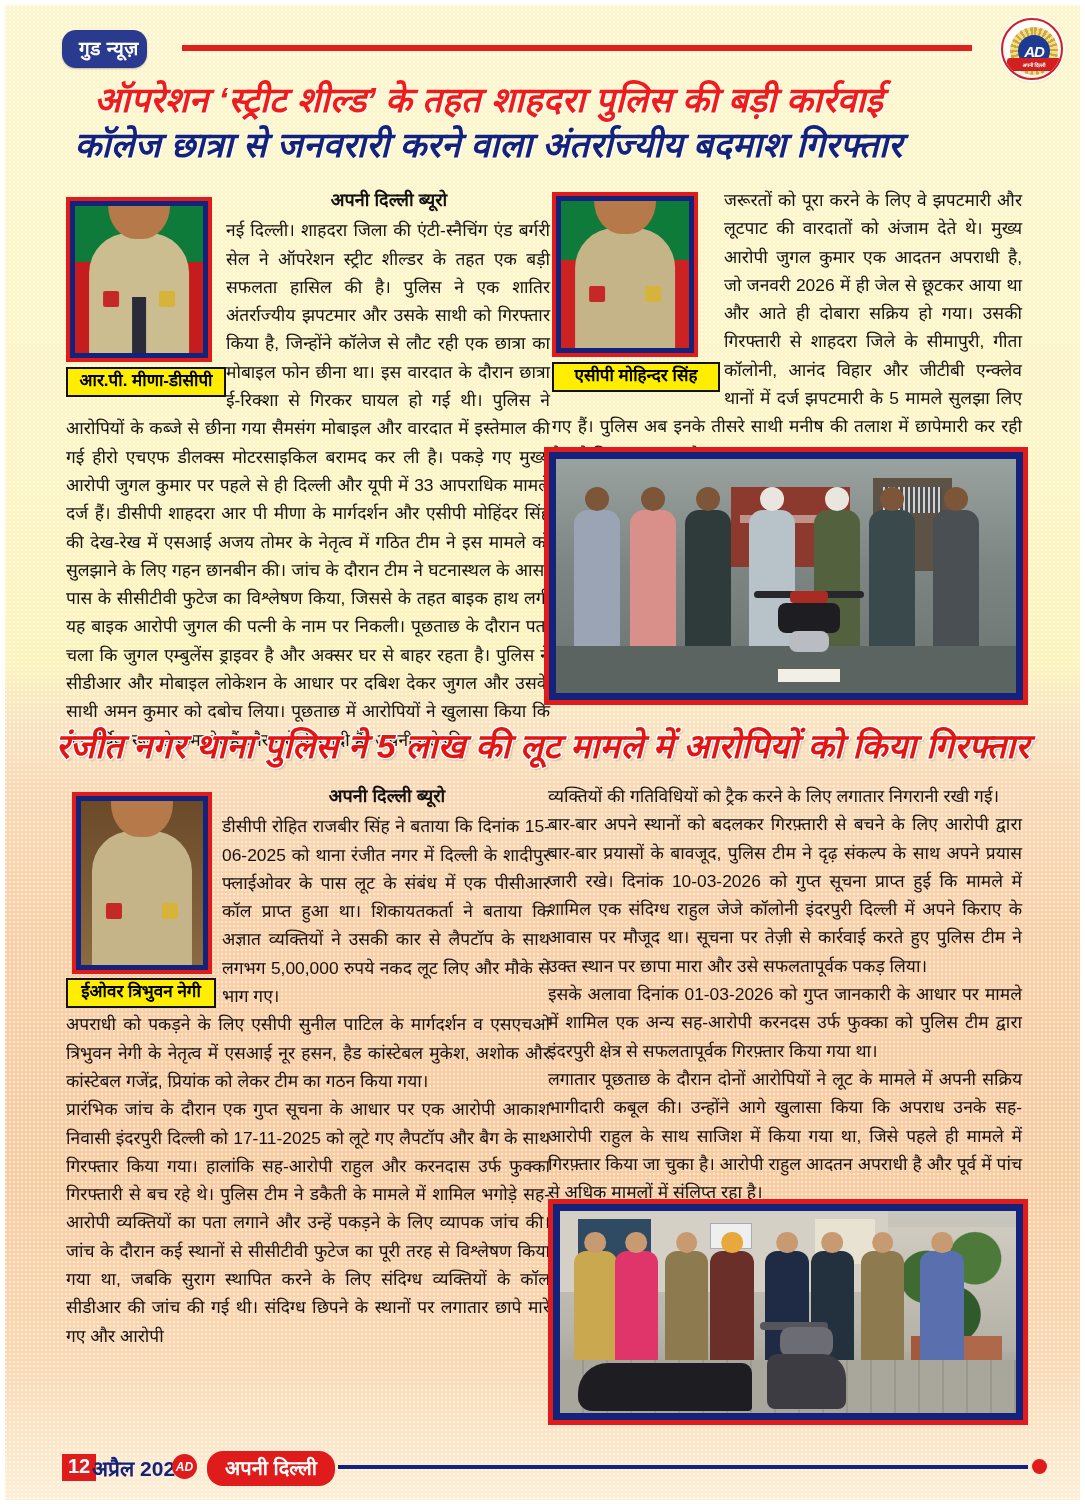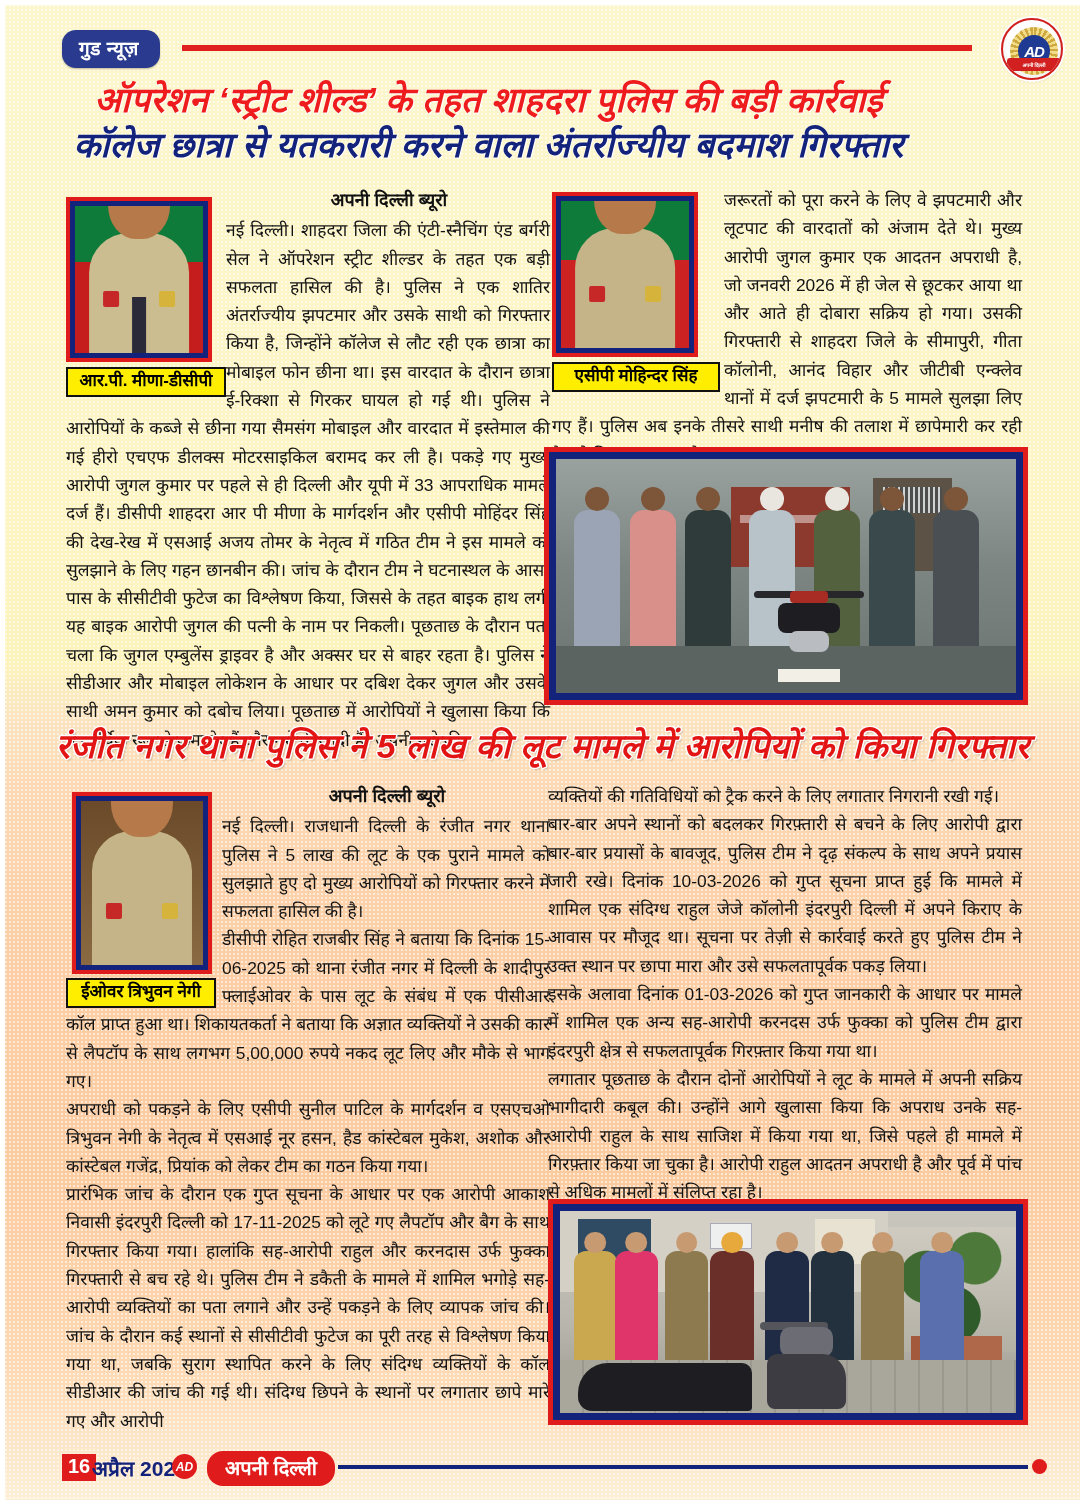--- a/index.html
+++ b/index.html
@@ -50,21 +50,21 @@
 
   
   #topbar {
     position: absolute; left: 0; top: 14px; width: 1085px; height: 62px;
   }
   .gn-badge {
     position: absolute; left: 62px; top: 16px;
     background: #2a3b8f;
     color: #ffffff;
     border-radius: 14px;
-    padding: 5px 21px 7px 17px;
+    padding: 5px 8px 7px 17px;
     font-size: 19px;
     font-weight: bold;
     letter-spacing: .5px;
     box-shadow: 0 1px 2px rgba(0,0,0,.25);
     white-space: nowrap;
   }
   .gn-rule {
     position: absolute; left: 182px; top: 31px;
     width: 790px; height: 6px;
     background: #e02020;
@@ -323,21 +323,21 @@
     <div class="gn-rule"></div>
     <div class="brand-logo">
       <div class="ring"></div>
       <div class="inner">AD</div>
       <div class="banner">अपनी दिल्ली</div>
     </div>
   </div>
 
   <div id="headline1" class="layer">
     <div class="h1-l1">ऑपरेशन ‘स्ट्रीट शील्ड’ के तहत शाहदरा पुलिस की बड़ी कार्रवाई</div>
-    <div class="h1-l2">कॉलेज छात्रा से यतकरारी करने वाला अंतर्राज्यीय बदमाश गिरफ्तार</div>
+    <div class="h1-l2">कॉलेज छात्रा से जनवरारी करने वाला अंतर्राज्यीय बदमाश गिरफ्तार</div>
   </div>
 
   <div id="a1" class="layer">
 
     <div id="a1-col-left">
       <div id="a1-left-flow" class="body-text">
         <div class="wrapbox"></div>
         <div class="byline" style="margin-left:162px;">अपनी दिल्ली ब्यूरो</div>
         <p>नई दिल्ली। शाहदरा जिला की एंटी-स्नैचिंग एंड बर्गरी सेल ने ऑपरेशन स्ट्रीट शील्डर के तहत एक बड़ी सफलता हासिल की है। पुलिस ने एक शातिर अंतर्राज्यीय झपटमार और उसके साथी को गिरफ्तार किया है, जिन्होंने कॉलेज से लौट रही एक छात्रा का मोबाइल फोन छीना था। इस वारदात के दौरान छात्रा ई-रिक्शा से गिरकर घायल हो गई थी। पुलिस ने आरोपियों के कब्जे से छीना गया सैमसंग मोबाइल और वारदात में इस्तेमाल की गई हीरो एचएफ डीलक्स मोटरसाइकिल बरामद कर ली है। पकड़े गए मुख्य आरोपी जुगल कुमार पर पहले से ही दिल्ली और यूपी में 33 आपराधिक मामले दर्ज हैं। डीसीपी शाहदरा आर पी मीणा के मार्गदर्शन और एसीपी मोहिंदर सिंह की देख-रेख में एसआई अजय तोमर के नेतृत्व में गठित टीम ने इस मामले को सुलझाने के लिए गहन छानबीन की। जांच के दौरान टीम ने घटनास्थल के आस-पास के सीसीटीवी फुटेज का विश्लेषण किया, जिससे के तहत बाइक हाथ लगी यह बाइक आरोपी जुगल की पत्नी के नाम पर निकली। पूछताछ के दौरान पता चला कि जुगल एम्बुलेंस ड्राइवर है और अक्सर घर से बाहर रहता है। पुलिस ने सीडीआर और मोबाइल लोकेशन के आधार पर दबिश देकर जुगल और उसके साथी अमन कुमार को दबोच लिया। पूछताछ में आरोपियों ने खुलासा किया कि वे आर्थिक रूप से कमजोर हैं और नशे के आदी हैं। अपनी नशे की</p>
       </div>
@@ -423,21 +423,20 @@
     <div class="h2-line nowrapline">रंजीत नगर थाना पुलिस ने 5 लाख की लूट मामले में आरोपियों को किया गिरफ्तार</div>
   </div>
 
   <div id="a2" class="layer">
 
     <div id="a2-col-left">
       <div id="a2-left-flow" class="body-text">
         <div class="wrapbox"></div>
         <div class="byline" style="margin-left:158px;">अपनी दिल्ली ब्यूरो</div>
         <p>
-            <span style="display: block; text-align: justify;">नई दिल्ली। राजधानी दिल्ली के रंजीत नगर थाना पुलिस ने 5 लाख की लूट के एक पुराने मामले को सुलझाते हुए दो मुख्य आरोपियों को गिरफ्तार करने में सफलता हासिल की है।</span>
             <span style="display: block; text-align: justify;">डीसीपी रोहित राजबीर सिंह ने बताया कि दिनांक 15-06-2025 को थाना रंजीत नगर में दिल्ली के शादीपुर फ्लाईओवर के पास लूट के संबंध में एक पीसीआर कॉल प्राप्त हुआ था। शिकायतकर्ता ने बताया कि अज्ञात व्यक्तियों ने उसकी कार से लैपटॉप के साथ लगभग 5,00,000 रुपये नकद लूट लिए और मौके से भाग गए।</span>
             <span style="display: block; text-align: justify;">अपराधी को पकड़ने के लिए एसीपी सुनील पाटिल के मार्गदर्शन व एसएचओ त्रिभुवन नेगी के नेतृत्व में एसआई नूर हसन, हैड कांस्टेबल मुकेश, अशोक और कांस्टेबल गजेंद्र, प्रियांक को लेकर टीम का गठन किया गया।</span>
             <span style="display: block; text-align: justify;">प्रारंभिक जांच के दौरान एक गुप्त सूचना के आधार पर एक आरोपी आकाश निवासी इंदरपुरी दिल्ली को 17-11-2025 को लूटे गए लैपटॉप और बैग के साथ गिरफ्तार किया गया। हालांकि सह-आरोपी राहुल और करनदास उर्फ फुक्का गिरफ्तारी से बच रहे थे। पुलिस टीम ने डकैती के मामले में शामिल भगोड़े सह-आरोपी व्यक्तियों का पता लगाने और उन्हें पकड़ने के लिए व्यापक जांच की। जांच के दौरान कई स्थानों से सीसीटीवी फुटेज का पूरी तरह से विश्लेषण किया गया था, जबकि सुराग स्थापित करने के लिए संदिग्ध व्यक्तियों के कॉल सीडीआर की जांच की गई थी। संदिग्ध छिपने के स्थानों पर लगातार छापे मारे गए और आरोपी</span>
           </p>
       </div>
     </div>
 
     <div id="a2-photo-left" class="photo portrait-c">
       <div class="inner">
         <div class="sky"></div>
@@ -503,21 +502,21 @@
             <div class="hbar"></div>
             <div class="shield"></div>
             <div class="bodysc"></div>
           </div>
         </div>
       </div>
     </div>
   </div>
 
   <div id="footer" class="layer">
-    <div class="pg-num">16</div>
+    <div class="pg-num">12</div>
     <div class="pg-date">अप्रैल 2026</div>
     <div class="foot-logo">AD</div>
     <div class="foot-pill">अपनी दिल्ली</div>
     <div class="foot-rule"></div>
     <div class="foot-dot"></div>
   </div>
 
   <div id="frame"></div>
 </div>
 

